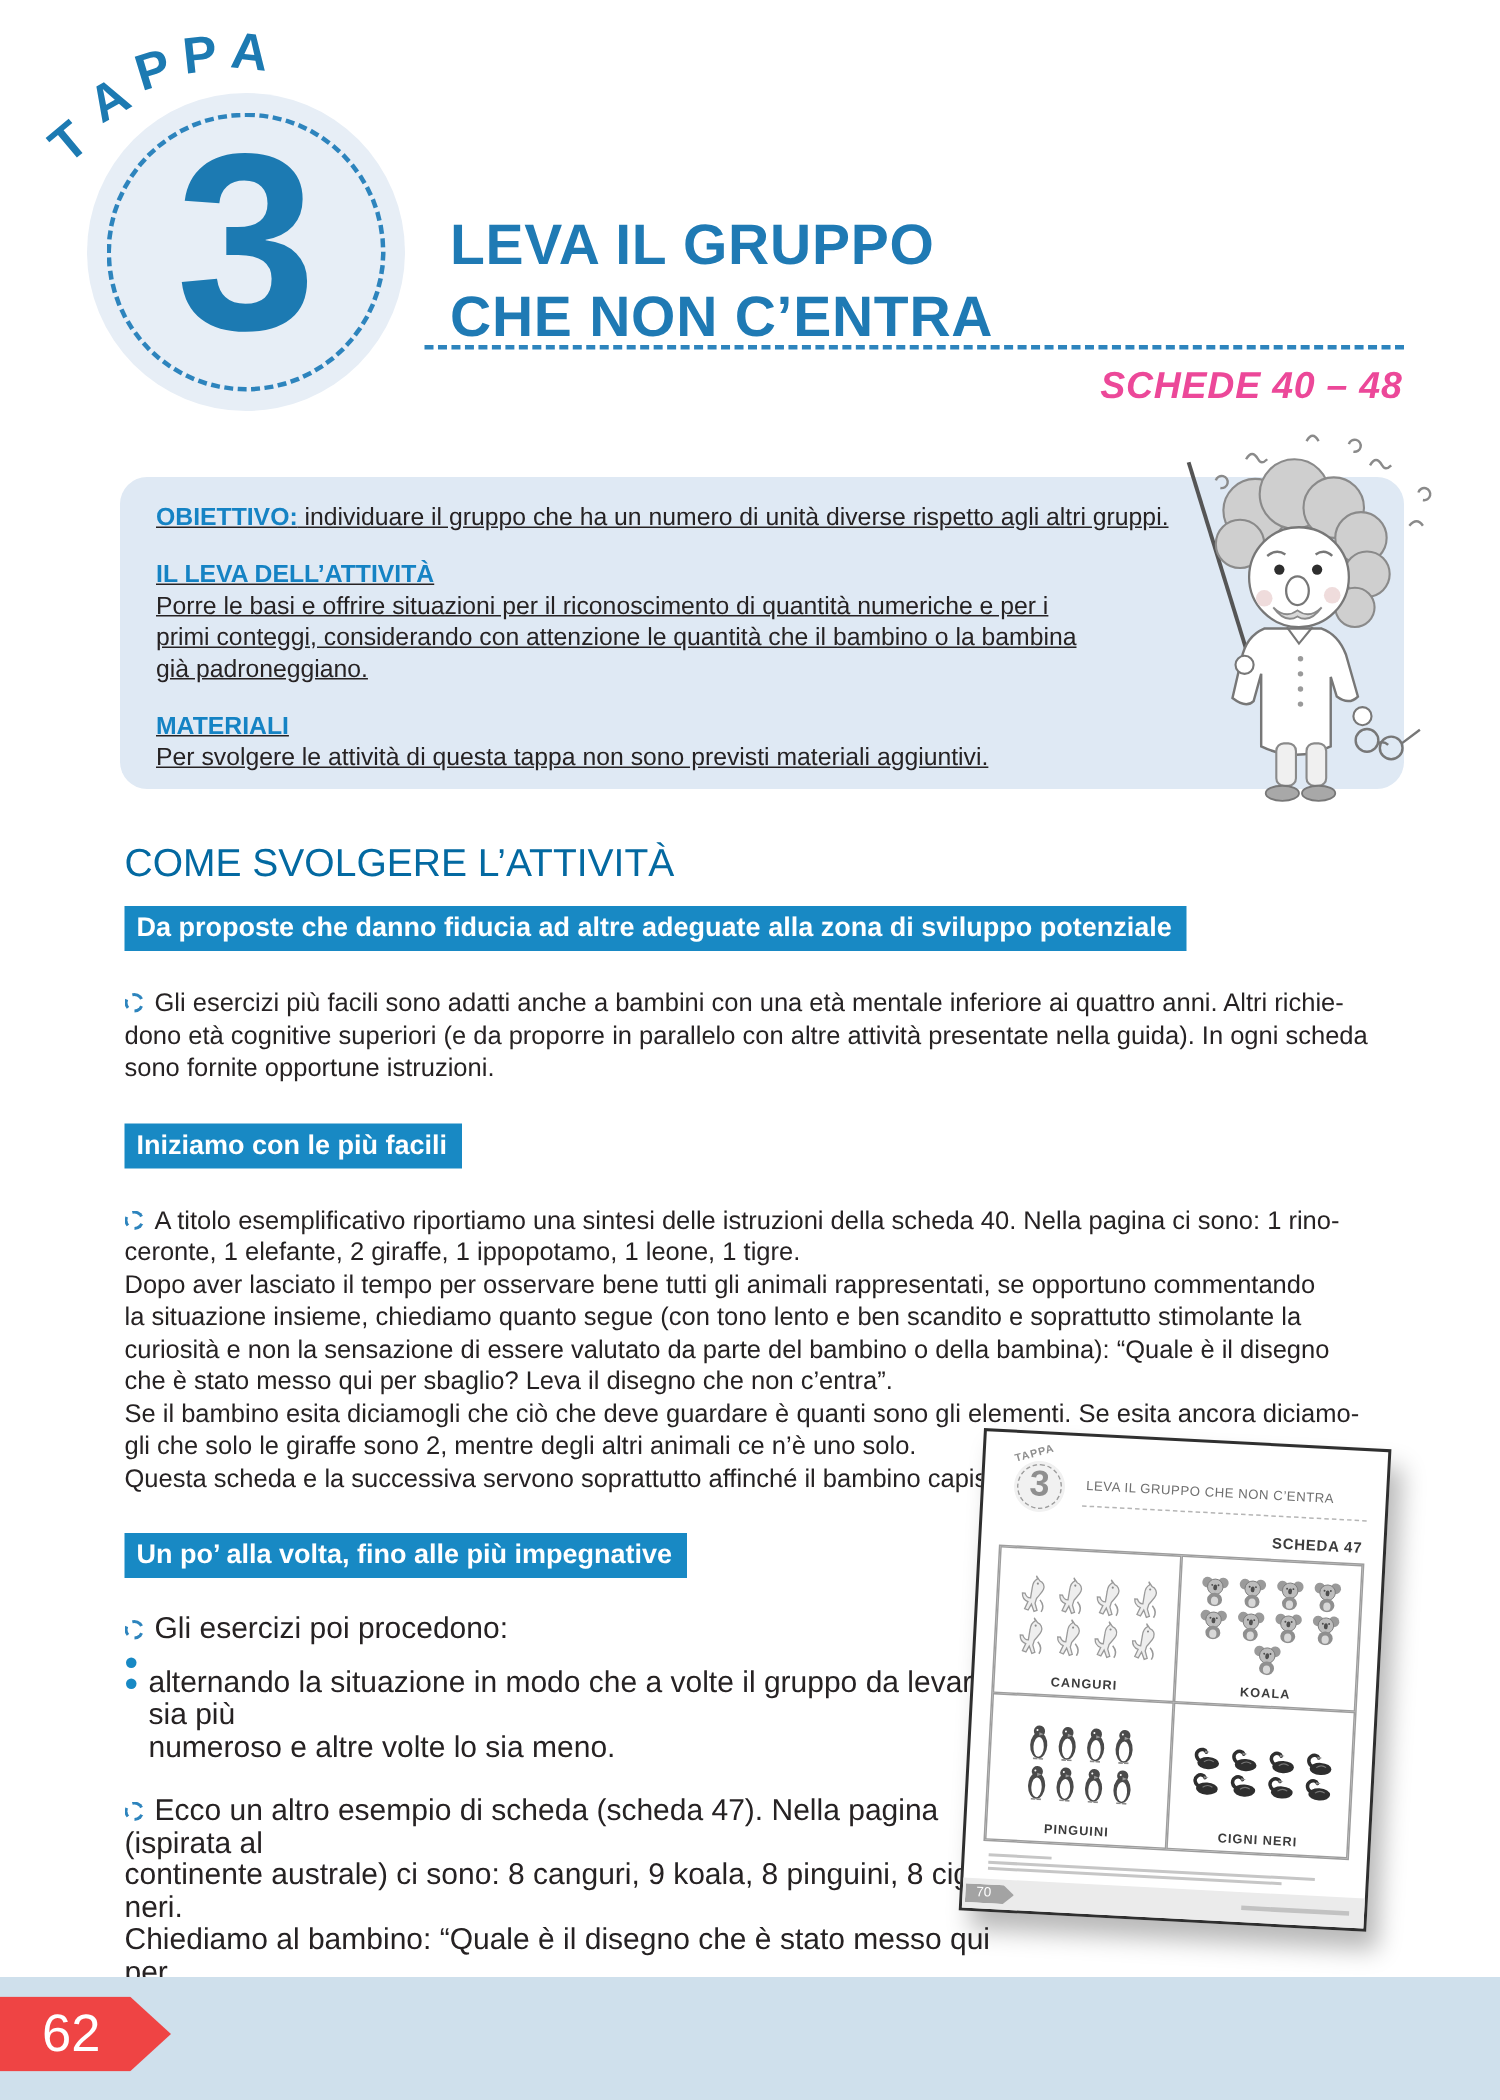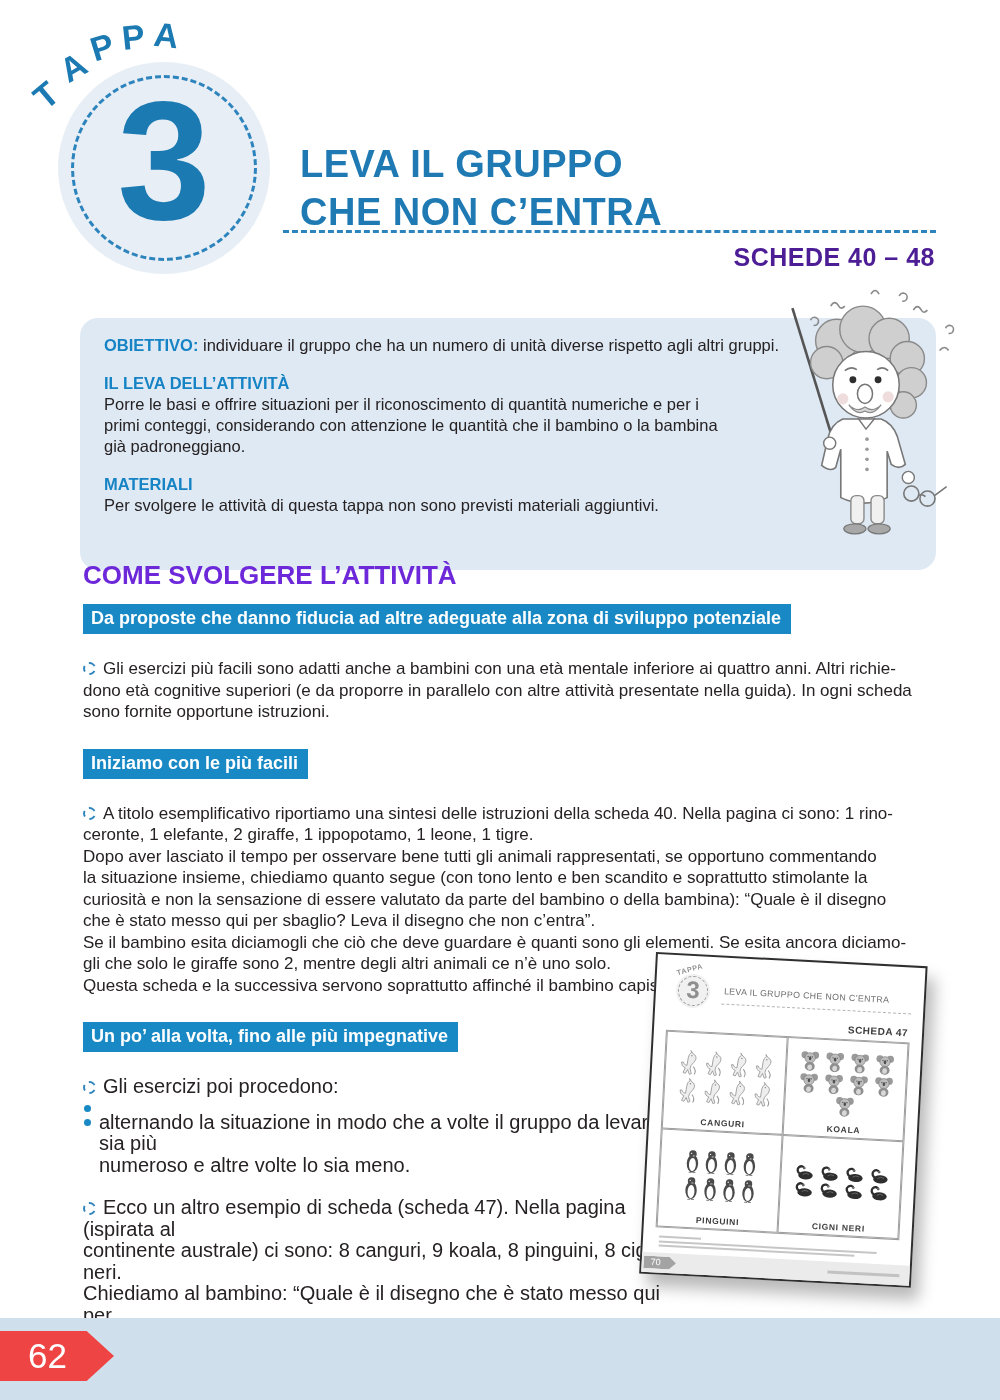--- a/index.html
+++ b/index.html
@@ -41,41 +41,41 @@
     position:absolute; left:300px; top:140px;
     font-size:38px; line-height:48px; color:#1f7ab4; letter-spacing:.5px;
     white-space:pre-line;
   }
   .dashed-rule {
     position:absolute; left:283px; top:230px; width:653px; height:0;
     border-top:3px dashed #2d84bd;
   }
   .schede {
     position:absolute; top:243px; right:65px;
-    font-size:25px; font-weight:bold; color:#4c1d95; letter-spacing:.5px;
+    font-size:25px; font-weight:bold; color:#ec4899; letter-spacing:.5px;font-style:italic;
   }
 
   
   .info-box {
-    position:absolute; left:80px; top:318px; width:856px; height:252px;
+    position:absolute; left:80px; top:318px; width:856px; height:208px;
     background:#dfe9f4; border-radius:18px;
     padding:17px 24px 0 24px;
-    font-size:16.5px; line-height:21px;
+    font-size:16.5px; line-height:21px;text-decoration:underline;
   }
   .info-line { width:710px; }
   .blue-label { color:#1583c4; font-weight:bold; }
   .info-gap { height:17px; }
   .plines { white-space:pre-line; }
 
   
   .teacher { position:absolute; left:772px; top:286px; width:192px; height:262px; }
 
   
   .content { position:absolute; left:83px; top:560px; width:862px; }
-  .main-heading { font-size:26px; font-weight:bold; color:#6d28d9; letter-spacing:0; margin-bottom:13px; }
+  .main-heading { font-size:26px; font-weight:normal; color:#0369a1; letter-spacing:0; margin-bottom:13px; }
   .banner {
     display:inline-block; background:#1889c4; color:#ffffff;
     font-size:18px; font-weight:bold; padding:4px 10px 5px 8px; margin-bottom:24px;
   }
   .sec { margin-bottom:26px; }
   .para { font-size:17px; line-height:21.5px; color:#262223; }
   .sec.narrow { width:582px; }
   .sec.narrow .para { font-size:20px; }
   .space-before { margin-top:21px; }
   .circ {

